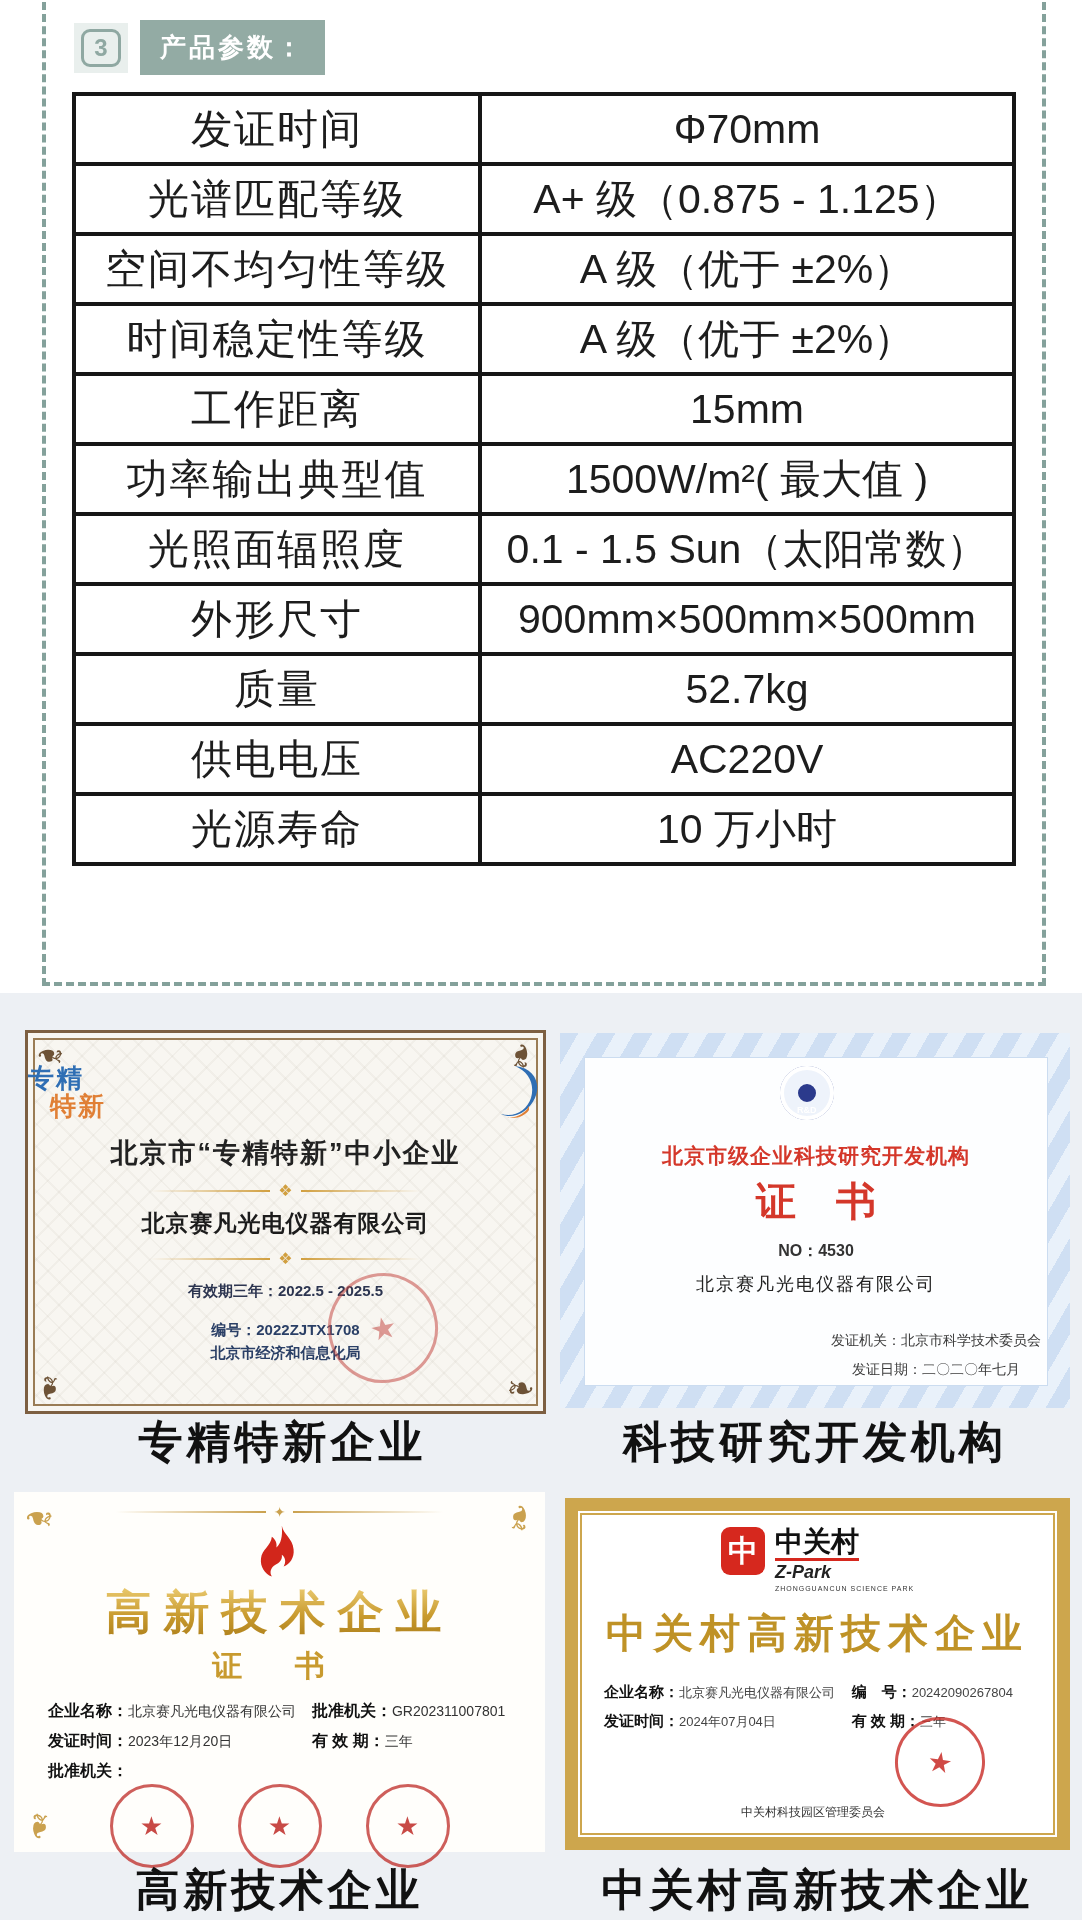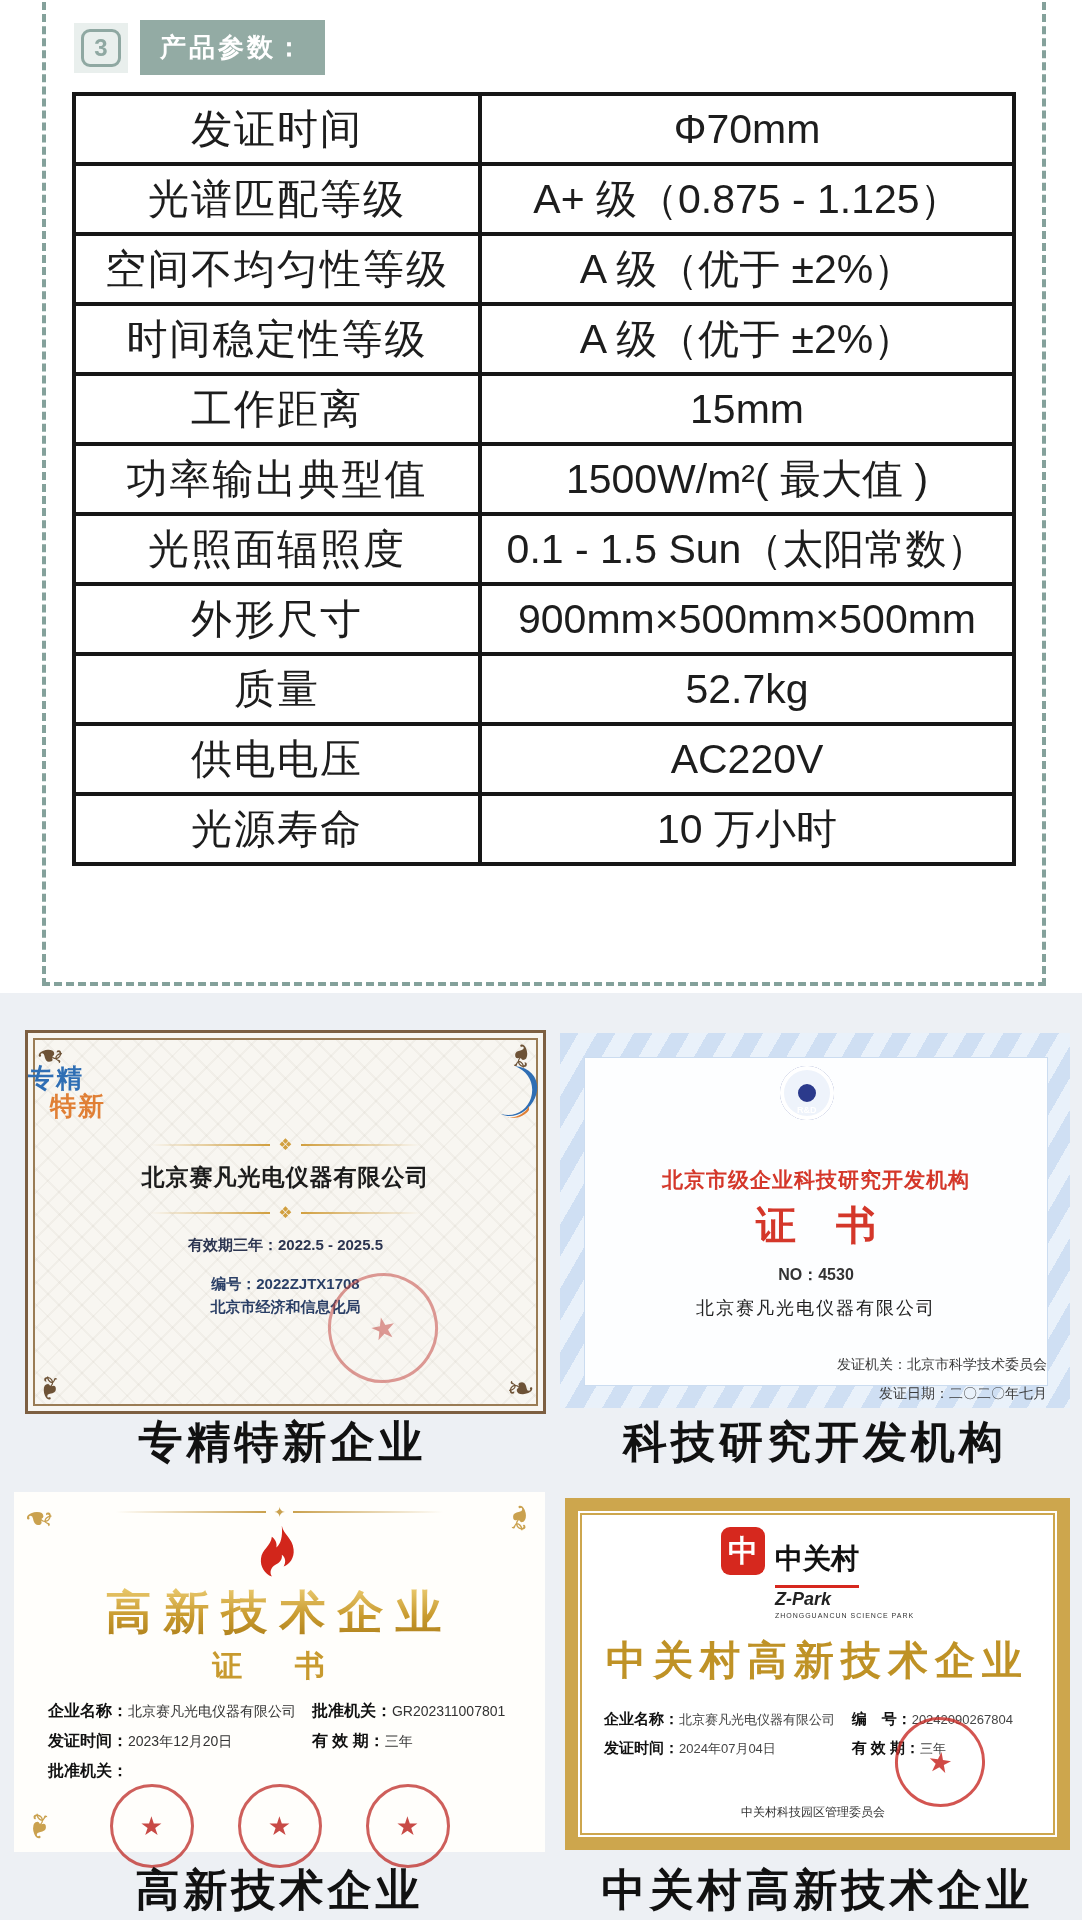--- a/index.html
+++ b/index.html
@@ -56,25 +56,25 @@
     border:3px solid rgba(196,74,70,.55);display:flex;align-items:center;justify-content:center;
     color:rgba(196,74,70,.55);font-size:30px;transform:rotate(-12deg);}
 
   
   .cert-rnd{position:absolute;left:560px;top:40px;width:510px;height:375px;padding:24px;box-sizing:border-box;
     background:repeating-linear-gradient(120deg,#cfdff3 0 16px,#e9f1fa 16px 32px);}
   .rnd-paper{position:relative;width:100%;height:100%;background:#fdfeff;border:1px solid #cbdcf0;text-align:center;}
   .rnd-badge{position:absolute;left:calc(48% - 27px);top:8px;width:54px;height:54px;border-radius:50%;
     background:#2b3a8c;box-shadow:inset 0 0 0 4px #fff,inset 0 0 0 18px #eef3fb;
     display:flex;align-items:flex-end;justify-content:center;color:#fff;font-size:9px;font-weight:bold;padding-bottom:5px;box-sizing:border-box;}
-  .rnd-org{margin-top:108px;font-size:21px;font-weight:bold;color:#d4372a;letter-spacing:1px;}
+  .rnd-org{margin-top:84px;font-size:21px;font-weight:bold;color:#d4372a;letter-spacing:1px;}
   .rnd-word{margin-top:4px;font-size:40px;font-weight:bold;color:#d4372a;}
   .rnd-no{margin-top:12px;font-size:16px;font-weight:bold;color:#333;}
   .rnd-company{margin-top:10px;font-size:18px;color:#222;letter-spacing:2px;}
-  .rnd-lines{margin:30px 0 2px 52%;text-align:right;font-size:14px;color:#3a3a3a;line-height:2.1;}
+  .rnd-lines{margin:30px 0 2px 52%;text-align:center;font-size:14px;color:#3a3a3a;line-height:2.1;}
 
   
   .cert-gx{position:absolute;left:14px;top:499px;width:531px;height:360px;background:#fffefb;text-align:center;}
   .gx-corner{position:absolute;color:#caa14e;font-size:36px;line-height:1;}
   .gx-corner.tl{left:10px;top:8px;transform:rotate(180deg);}
   .gx-corner.bl{left:10px;bottom:8px;transform:rotate(90deg);}
   .gx-corner.tr{right:10px;top:8px;transform:rotate(-90deg);}
   .gx-orn{display:flex;align-items:center;justify-content:center;color:#caa14e;margin-top:12px;font-size:14px;}
   .gx-orn::before{content:"";height:2px;width:150px;margin-right:8px;background:linear-gradient(90deg,transparent,#caa14e);}
   .gx-orn::after{content:"";height:2px;width:150px;margin-left:8px;background:linear-gradient(270deg,transparent,#caa14e);}
@@ -94,21 +94,21 @@
     display:flex;align-items:center;justify-content:center;color:rgba(190,42,38,.85);font-size:26px;}
 
   
   .cert-zgc{position:absolute;left:565px;top:505px;width:505px;height:352px;background:#fff;
     border:13px solid #cda64d;box-shadow:inset 0 0 0 2px #fff,inset 0 0 0 4px #cda64d;
     box-sizing:border-box;text-align:center;}
   .zgc-logo{margin-top:16px;display:flex;justify-content:center;align-items:flex-start;gap:10px;}
   .zgc-mark{width:44px;height:48px;background:#d6281e;border-radius:9px;color:#fff;font-size:30px;font-weight:bold;
     display:flex;align-items:center;justify-content:center;}
   .zgc-logo-text{display:flex;flex-direction:column;align-items:flex-start;line-height:1.1;}
-  .zgc-cn{font-size:28px;font-weight:bold;color:#111;border-bottom:3px solid #d6281e;padding-bottom:10px;margin-top:17px;}
+  .zgc-cn{font-size:28px;font-weight:bold;color:#111;border-bottom:3px solid #d6281e;padding-bottom:0;}
   .zgc-en{font-size:18px;font-style:italic;font-weight:bold;color:#222;margin-top:2px;}
   .zgc-sub{font-size:7px;letter-spacing:1px;color:#333;margin-top:2px;}
   .zgc-title{margin-top:14px;font-size:40px;font-weight:bold;color:#bf9226;letter-spacing:7px;}
   .zgc-info{margin-top:22px;padding:0 26px;text-align:left;}
   .zgc-row{display:flex;margin-top:10px;}
   .zgc-cell1{width:58%;}
   .zgc-cell2{width:42%;}
   .zgc-lab{font-size:15px;font-weight:bold;color:#111;}
   .zgc-val{font-size:13px;color:#444;}
   .zgc-seal{position:absolute;right:72px;bottom:30px;width:84px;height:84px;border-radius:50%;
@@ -189,20 +189,21 @@
       <div class="zjtx-logo">
         <div class="zjtx-logo-text">
           <span class="zjtx-l1">专精</span>
           <span class="zjtx-l2">特新</span>
         </div>
         <svg width="58" height="60" viewBox="0 0 58 60">
           <path d="M30 4 C50 6 56 22 50 36 C44 50 28 58 16 52 C30 56 42 48 46 36 C50 22 44 10 30 4 Z" fill="#2f6eb4"></path>
           <path d="M44 44 C40 52 30 57 22 55 C30 58 40 54 44 48 Z" fill="#e07f35"></path>
         </svg>
       </div>
+      <div class="zjtx-title">北京市“专精特新”中小企业</div>
       <div class="orn">❖</div>
       <div class="zjtx-company">北京赛凡光电仪器有限公司</div>
       <div class="orn">❖</div>
       <div class="zjtx-validity">有效期三年：2022.5 - 2025.5</div>
       <div class="zjtx-serial">编号：2022ZJTX1708</div>
       <div class="zjtx-issuer">北京市经济和信息化局</div>
       <div class="zjtx-seal">★</div>
     </div>
 
     <div class="cert-rnd">

